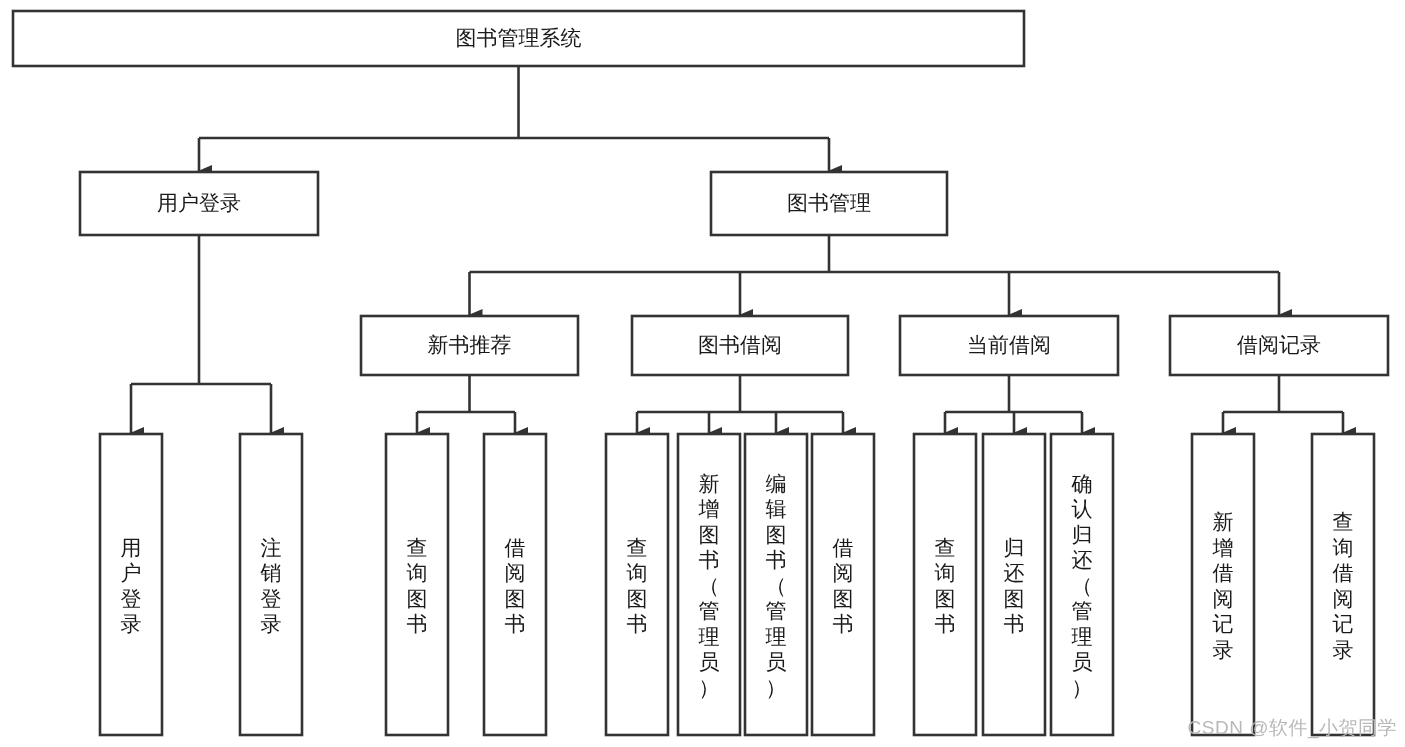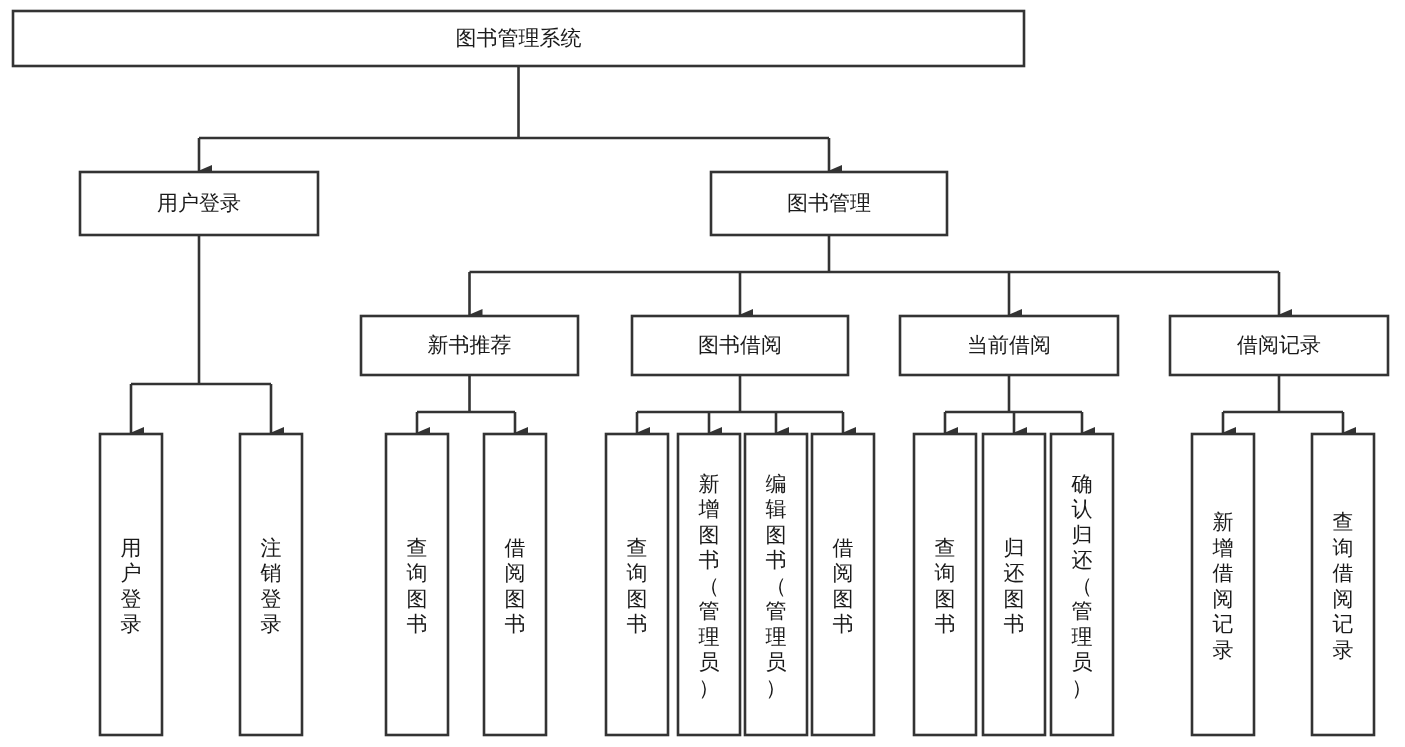--- a/index.html
+++ b/index.html
@@ -187,13 +187,14 @@
           <rect x="1192" y="434" width="62" height="301" class="node-box"></rect>
           <text x="1223" y="529" class="node-label-v"><tspan x="1223" dy="0">新</tspan><tspan x="1223" dy="25.5">增</tspan><tspan x="1223" dy="25.5">借</tspan><tspan x="1223" dy="25.5">阅</tspan><tspan x="1223" dy="25.5">记</tspan><tspan x="1223" dy="25.5">录</tspan></text>
         </g>
         <g>
           <rect x="1312" y="434" width="62" height="301" class="node-box"></rect>
           <text x="1343" y="529" class="node-label-v"><tspan x="1343" dy="0">查</tspan><tspan x="1343" dy="25.5">询</tspan><tspan x="1343" dy="25.5">借</tspan><tspan x="1343" dy="25.5">阅</tspan><tspan x="1343" dy="25.5">记</tspan><tspan x="1343" dy="25.5">录</tspan></text>
         </g>
       </g>
   </svg>
 
+  <div class="watermark">CSDN @软件_小贺同学</div>
 </div>
 
 </body></html>

